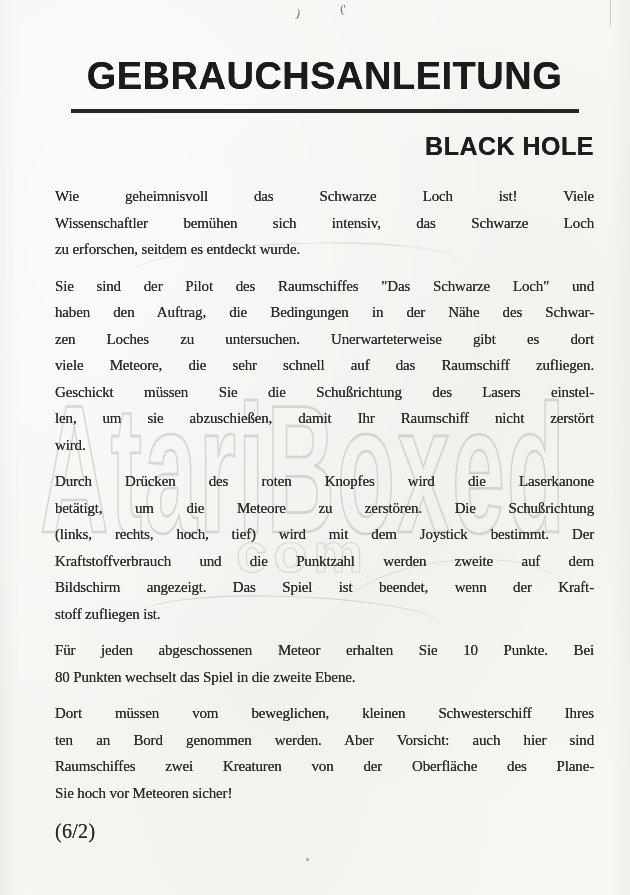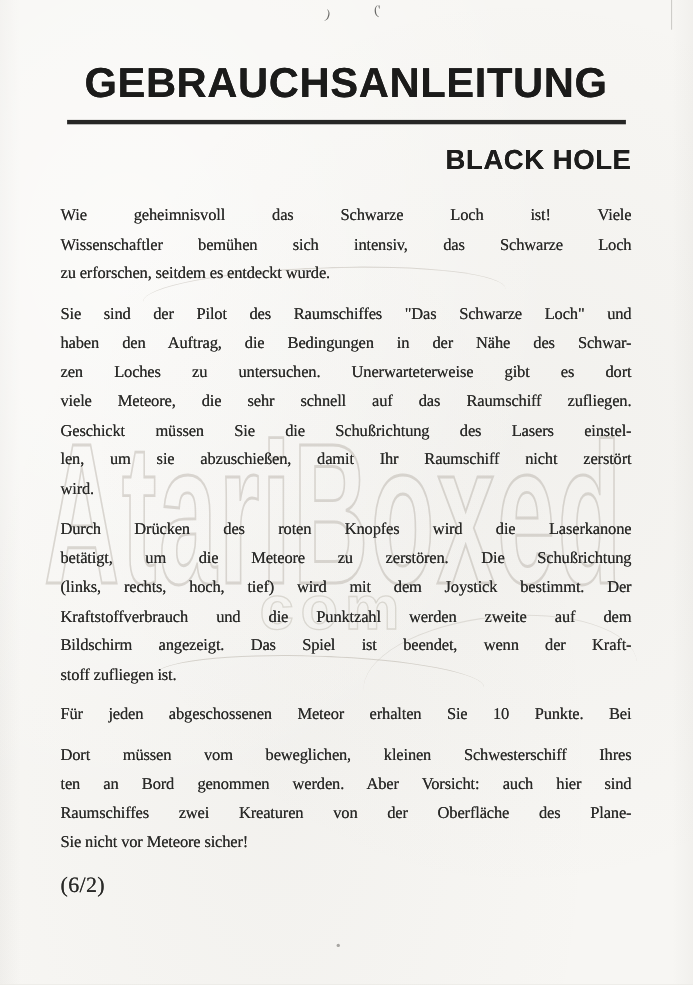--- a/index.html
+++ b/index.html
@@ -93,21 +93,21 @@
     width: 3px; height: 3px;
     background: rgba(90,88,84,0.5);
     border-radius: 50%;
     z-index: 3;
   }
 
   
   .content {
     position: relative;
     z-index: 2;
-    padding: 54px 56px 0 55px;
+    padding: 54px 36px 0 55px;
   }
   .doc-title {
     margin: 0;
     font-family: "Liberation Sans", sans-serif;
     font-weight: 700;
     font-size: 38px;
     line-height: 44px;
     letter-spacing: 0.5px;
     text-align: center;
     color: #1b1b1a;
@@ -197,27 +197,28 @@
         <div class="line j">Durch Drücken des roten Knopfes wird die Laserkanone</div>
         <div class="line j">betätigt, um die Meteore zu zerstören. Die Schußrichtung</div>
         <div class="line j">(links, rechts, hoch, tief) wird mit dem Joystick bestimmt. Der</div>
         <div class="line j">Kraftstoffverbrauch und die Punktzahl werden zweite auf dem</div>
         <div class="line j">Bildschirm angezeigt. Das Spiel ist beendet, wenn der Kraft-</div>
         <div class="line">stoff zufliegen ist.</div>
       </div>
 
       <div class="para">
         <div class="line j">Für jeden abgeschossenen Meteor erhalten Sie 10 Punkte. Bei</div>
+        <div class="line">80 Punkten wechselt das Spiel in die zweite Ebene.</div>
       </div>
 
       <div class="para">
         <div class="line j">Dort müssen vom beweglichen, kleinen Schwesterschiff Ihres</div>
         <div class="line j">ten an Bord genommen werden. Aber Vorsicht: auch hier sind</div>
         <div class="line j">Raumschiffes zwei Kreaturen von der Oberfläche des Plane-</div>
-        <div class="line">Sie nicht vor Meteore sicher!</div>
+        <div class="line">Sie hoch vor Meteoren sicher!</div>
       </div>
 
     </div>
 
     <div class="page-number">(6/2)</div>
 
   </div>
 </div>
 
 </body></html>

